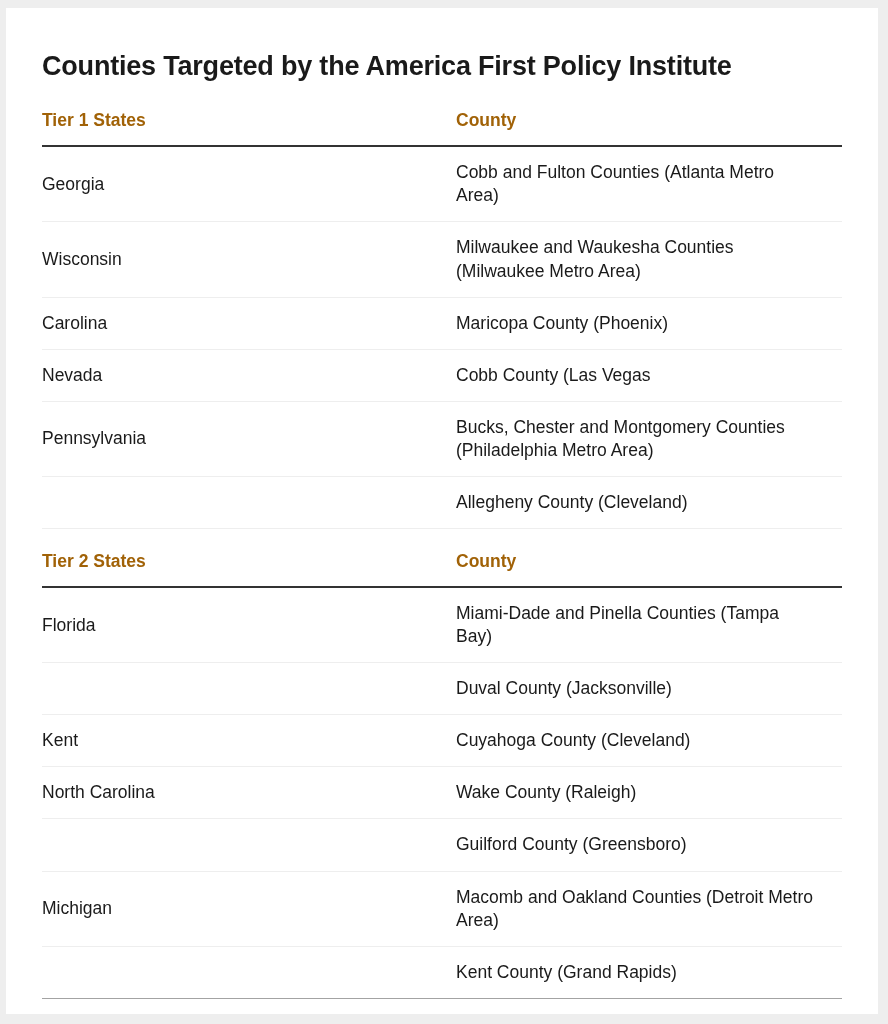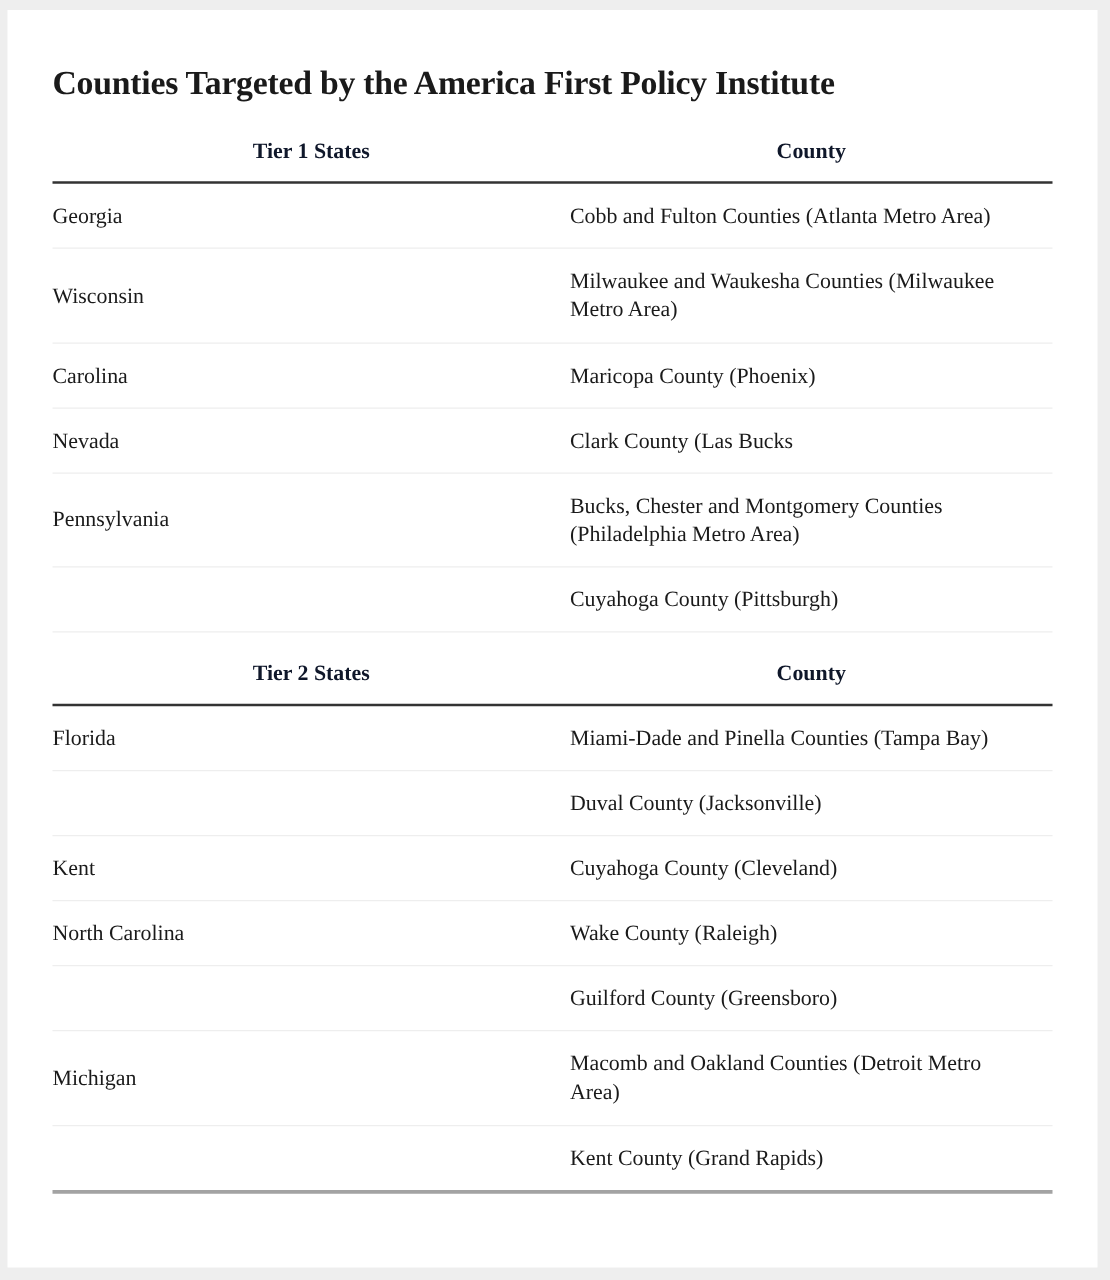--- a/index.html
+++ b/index.html
@@ -20,21 +20,20 @@
     overflow: hidden;
   }
   .card {
     position: absolute;
     left: 6px;
     top: 8px;
     width: 872px;
     height: 1006px;
     background: #ffffff;
     box-sizing: border-box;
-    font-family: Liberation Serif, serif;
   }
   .inner {
     padding: 0 36px;
   }
   .chart-title {
     font-size: 27px;
     font-weight: bold;
     color: #1a1a1a;
     letter-spacing: -0.2px;
     line-height: 1.2;
@@ -45,42 +44,42 @@
   table.dw-table {
     width: 100%;
     border-collapse: collapse;
     table-layout: fixed;
   }
   table.dw-table col.c1 { width: 414px; }
   table.dw-table col.c2 { width: auto; }
   .hdr-cell {
     font-size: 17.5px;
     font-weight: bold;
-    color: #0f172a;
-    text-align: center;
+    color: #a16207;
+    text-align: left;
     padding: 6px 0 13px 0;
     border-bottom: 2px solid #333333;
     vertical-align: bottom;
     line-height: 1.25;
   }
   .group-2 .hdr-cell {
     border-top: 1px solid #eaeaea;
     padding-top: 22px;
   }
   .cell {
     font-size: 17.5px;
     color: #1a1a1a;
     text-align: left;
     vertical-align: middle;
     line-height: 1.32;
     padding: 14px 0 14px 0;
     border-bottom: 1px solid #eeeeee;
   }
   .cell.c2 { padding-right: 24px; }
-  tr.last-row .cell { border-bottom: 3px solid #a3a3a3; margin-top: 40px; }
+  tr.last-row .cell { border-bottom: 1px solid #a3a3a3; margin-top: 40px; }
   .footer-note {
     padding-top: 42px;
     font-size: 13px;
     color: #888888;
     line-height: 1.4;
   }
 </style>
 </head>
 <body>
 
@@ -109,29 +108,29 @@
           <tr>
             <td class="cell c1">Wisconsin</td>
             <td class="cell c2">Milwaukee and Waukesha Counties (Milwaukee Metro Area)</td>
           </tr>
           <tr>
             <td class="cell c1">Carolina</td>
             <td class="cell c2">Maricopa County (Phoenix)</td>
           </tr>
           <tr>
             <td class="cell c1">Nevada</td>
-            <td class="cell c2">Clark County (Las Bucks</td>
+            <td class="cell c2">Cobb County (Las Vegas</td>
           </tr>
           <tr>
             <td class="cell c1">Pennsylvania</td>
             <td class="cell c2">Bucks, Chester and Montgomery Counties (Philadelphia Metro Area)</td>
           </tr>
           <tr>
             <td class="cell c1"></td>
-            <td class="cell c2">Cuyahoga County (Pittsburgh)</td>
+            <td class="cell c2">Allegheny County (Cleveland)</td>
           </tr>
 
           <tr class="group-2">
             <th class="hdr-cell">Tier 2 States</th>
             <th class="hdr-cell">County</th>
           </tr>
 
           <tr>
             <td class="cell c1">Florida</td>
             <td class="cell c2">Miami-Dade and Pinella Counties (Tampa Bay)</td>

